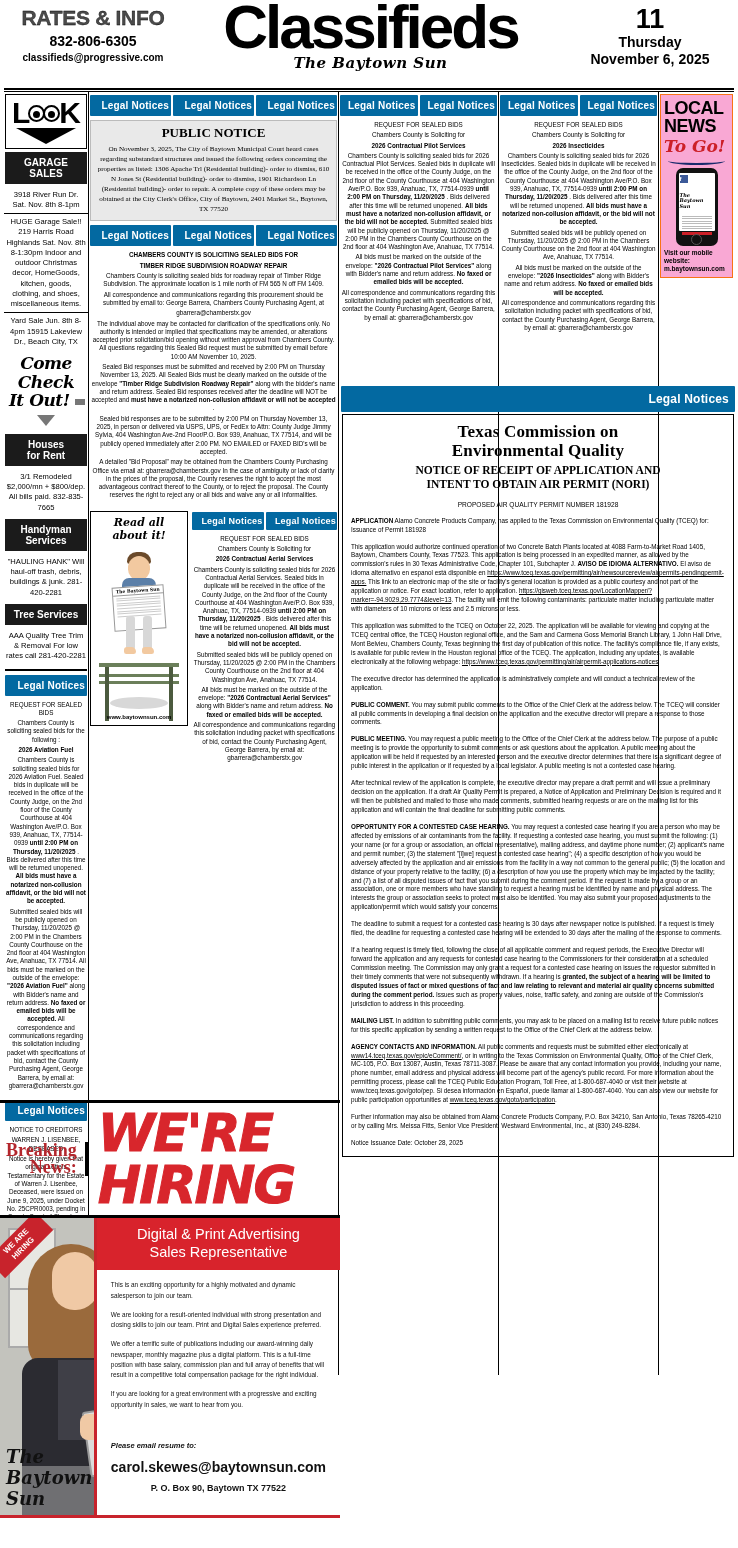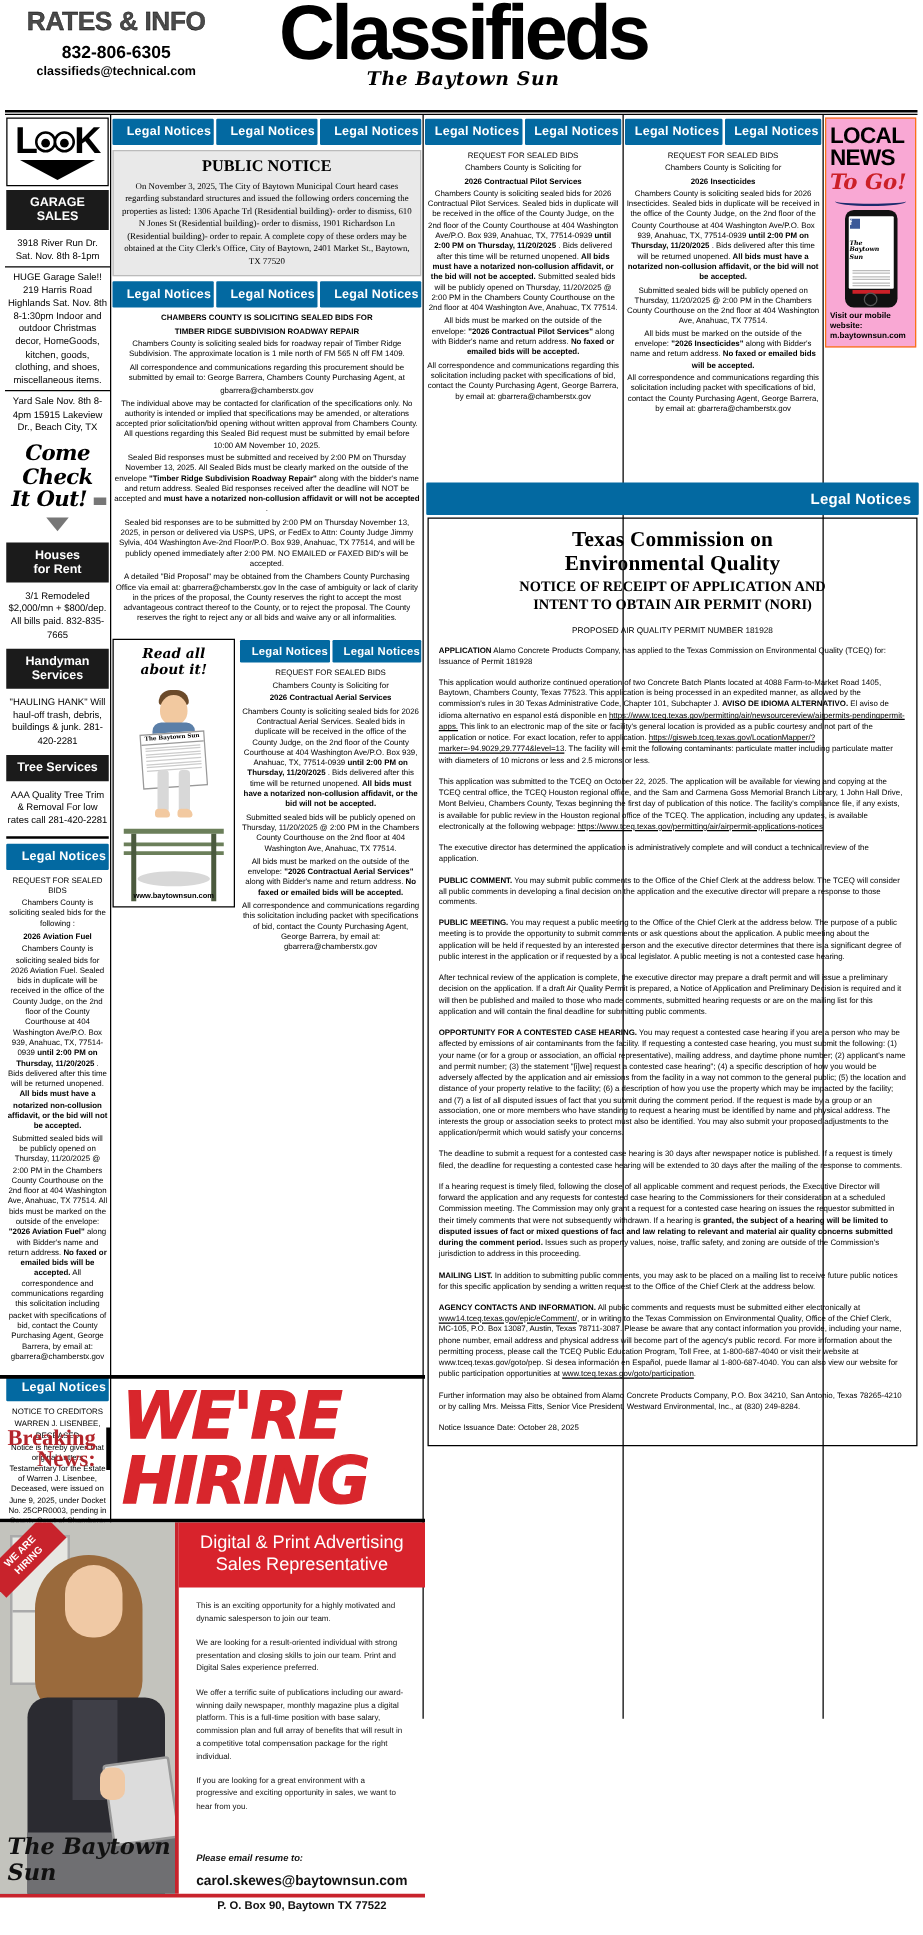--- a/index.html
+++ b/index.html
@@ -175,40 +175,45 @@
                background:#dcdcdc; border:2px solid #9a9a9a; border-radius:3px; transform:rotate(-8deg); }
   .hp-hand { position:absolute; left:80px; top:196px; width:20px; height:26px;
              background:#f0c9a5; border-radius:8px; }
   .hire-text { flex:1; position:relative; padding:0; }
   .jobbar { background:#d8232c; color:#fff; text-align:center; font-size:14.5px; font-weight:normal;
             padding:8px 4px 9px 4px; line-height:1.22; }
   .jobcopy { padding:10px 14px 4px 14px; font-size:6.4px; line-height:1.6; color:#111; }
   .jobcopy p { margin-bottom:9px; }
   .jobcopy .please { font-style:italic; font-weight:bold; font-size:7.5px; margin-bottom:4px;margin-top:30px; }
   .jobcopy .carol { font-weight:bold; font-size:11px; text-align:center; margin-bottom:3px; }
-  .jobcopy .cmail { font-weight:bold; font-size:11px; text-align:center; margin-bottom:3px; }
+  .jobcopy .cmail { font-weight:bold; font-size:14px; text-align:center; margin-bottom:3px; }
   .jobcopy .cbox  { font-weight:bold; font-size:9px; text-align:center; }
   .hire-logo { position:absolute; left:6px; bottom:6px; font-family:"DejaVu Serif", serif;
                font-weight:bold; font-style:italic; font-size:18px; color:#111; }
   .rt-rule { border-left:3px solid #c8232c; }
 </style>
 </head>
 <body>
 
 <div class="page">
 
   <div class="masthead">
     <div class="mh-left">
       <div class="mh-rates">RATES &amp; INFO</div>
       <div class="mh-phone">832-806-6305</div>
-      <div class="mh-email">classifieds@technical.com</div>
+      <div class="mh-email">classifieds@progressive.com</div>
     </div>
     <div class="mh-center">
       <div class="mh-classifieds">Classifieds</div>
       <div class="mh-sun">The Baytown Sun</div>
+    </div>
+    <div class="mh-right">
+      <div class="mh-page">11</div>
+      <div class="mh-day">Thursday</div>
+      <div class="mh-date">November 6, 2025</div>
     </div>
   </div>
   <div class="rule-dbl"></div>
 
   <div class="cols">
 
     <div class="col c1">
 
       <div class="look-ad">
         <div class="look-word">
@@ -216,21 +221,21 @@
           <span class="eye"></span>
           <span class="eye"></span>
           <span>K</span>
         </div>
         <div class="look-tri"></div>
       </div>
 
       <div class="blkhdr">GARAGE SALES</div>
       <div class="cls-item">3918 River Run Dr. Sat. Nov. 8th 8-1pm</div>
       <div class="cls-item">HUGE Garage Sale!! 219 Harris Road Highlands  Sat. Nov. 8th 8-1:30pm Indoor and outdoor Christmas decor, HomeGoods, kitchen, goods, clothing, and shoes, miscellaneous items.</div>
-      <div class="cls-item noline">Yard Sale Nov. 8th 8-4pm 15915 Lakeview Dr., Beach City, TX</div>
+      <div class="cls-item noline">Yard Sale Jun. 8th 8-4pm 15915 Lakeview Dr., Beach City, TX</div>
 
       <div class="comecheck">
         <div class="cc1">Come Check</div>
         <div class="cc1">
           <span>It Out!</span>
           <span class="cc-stem"></span><span class="cc-arrow"></span>
         </div>
       </div>
 
       <div class="blkhdr">

